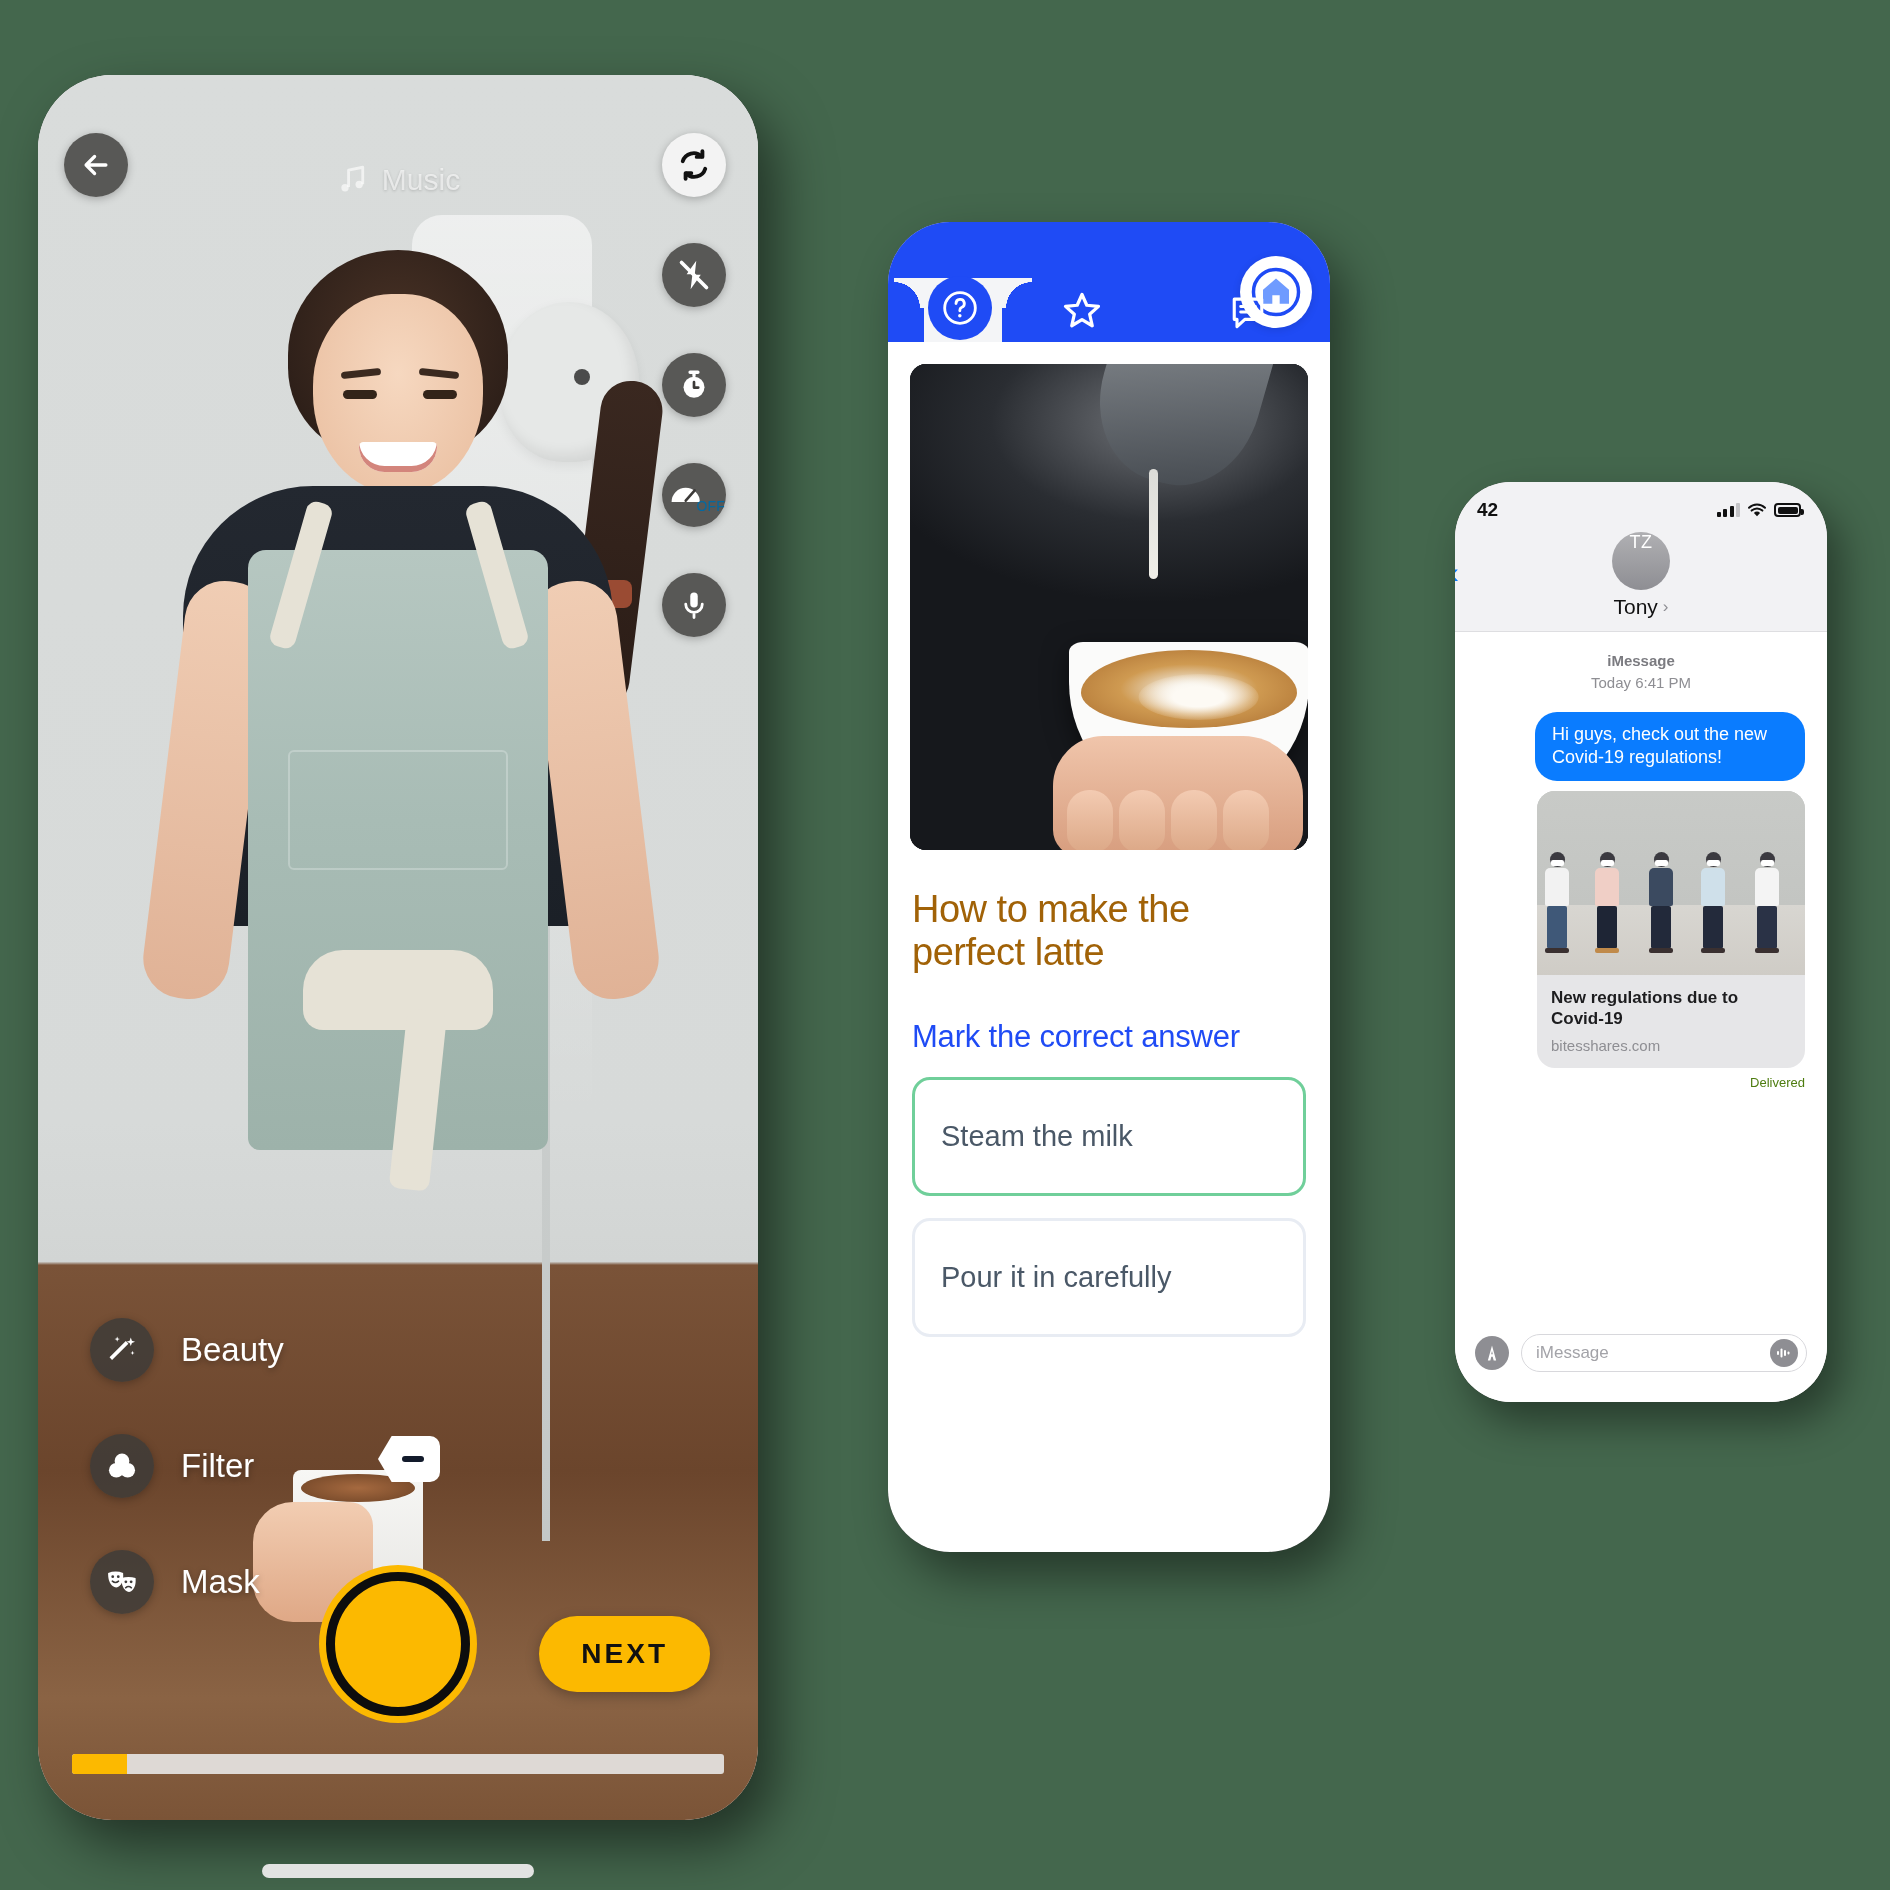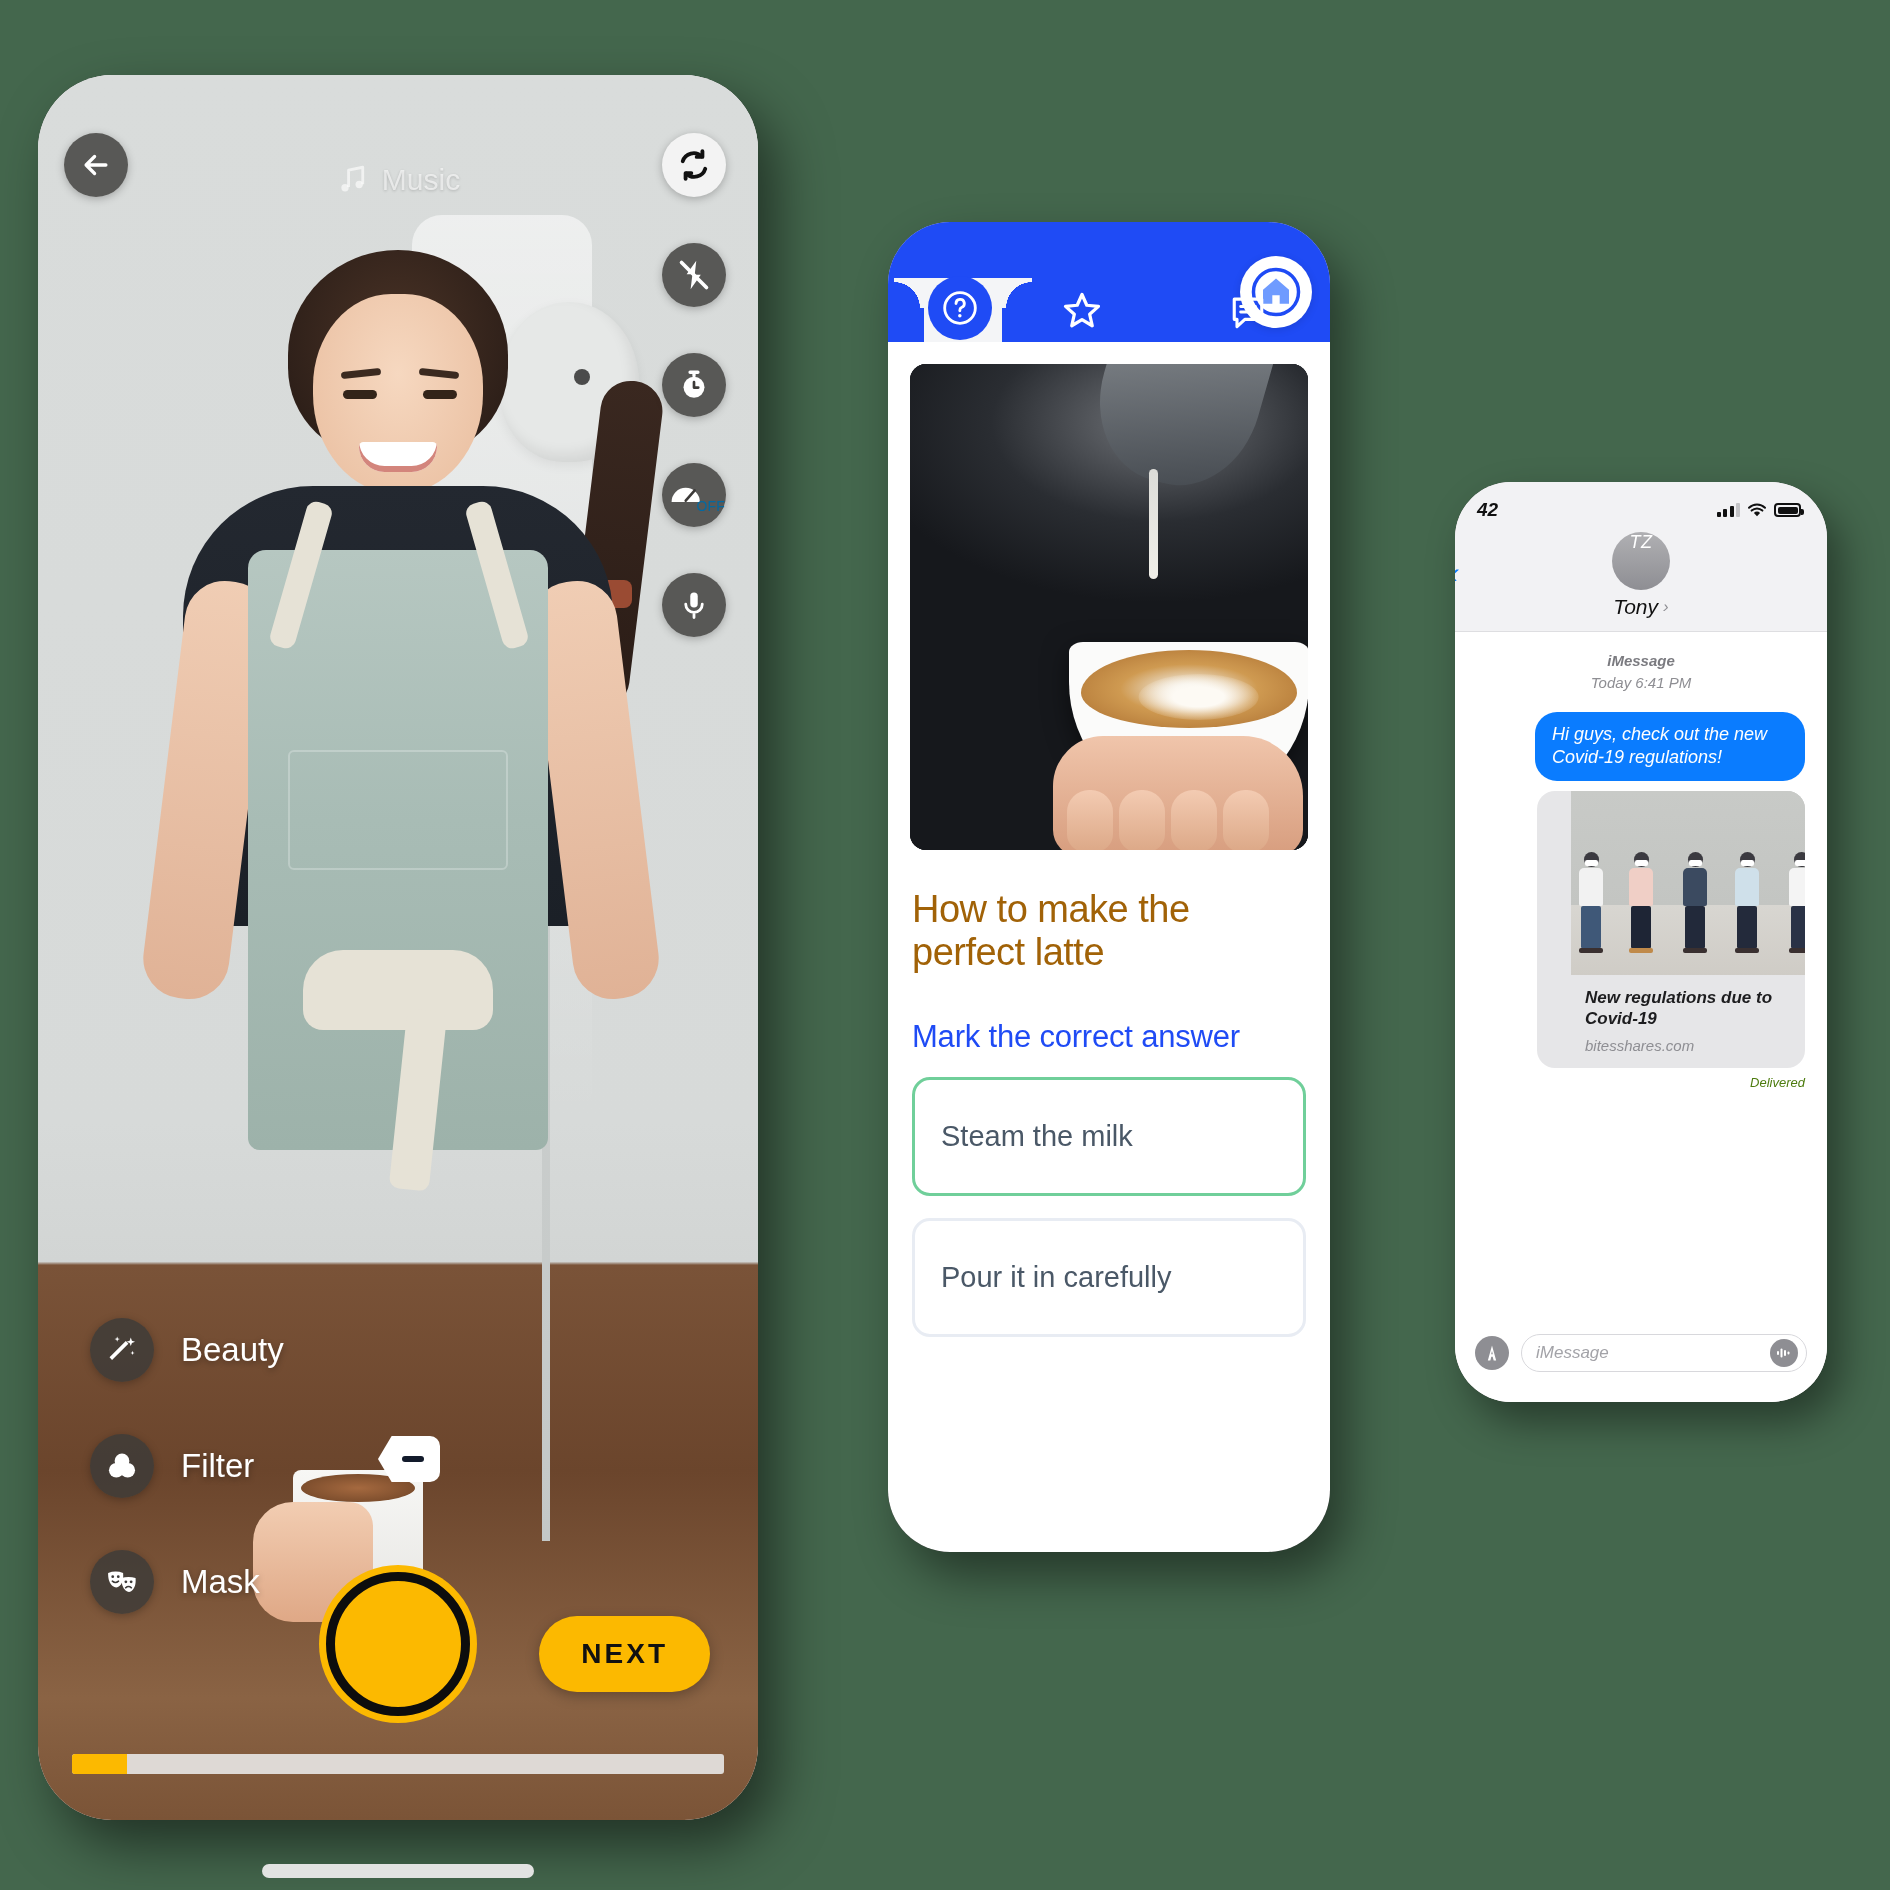--- a/index.html
+++ b/index.html
@@ -23,21 +23,20 @@
     overflow: hidden;
     background: #fff;
   }
 
   
   #phone-msg {
     left: 1455px; top: 482px;
     width: 372px; height: 920px;
     border-radius: 56px;
     box-shadow: 14px 20px 40px rgba(0,0,0,.42);
-    font-style: italic;
   }
   #phone-msg .screen { border-radius: 56px; }
   .msg-status {
     height: 46px; background: #f2f2f4;
     display: flex; align-items: center; justify-content: space-between;
     padding: 10px 26px 0 22px;
     font-size: 19px; font-weight: 700; color: #111;
   }
   .msg-status-icons { display: flex; align-items: center; gap: 7px; }
   .bars { display: flex; align-items: flex-end; gap: 2.5px; height: 14px; }
@@ -67,21 +66,21 @@
   .msg-meta { text-align: center; font-size: 15px; color: #8e8e93; line-height: 1.45; }
   .msg-meta b { color: #7b7b80; font-weight: 700; }
   .bubble-row { display: flex; justify-content: flex-end; margin-top: 18px; }
   .bubble {
     background: #0a7cff; color: #fff; border-radius: 22px;
     padding: 11px 17px; font-size: 18px; line-height: 1.32;
     max-width: 270px;
   }
   .link-card {
     margin: 10px 0 0 auto; width: 268px; background: #e6e6e8;
-    border-radius: 18px; overflow: hidden; padding-left: 34px;
+    border-radius: 18px; overflow: hidden;
   }
   .link-img { height: 184px; position: relative; background: #c9cbc8; overflow:hidden;}
   .link-img .wall { position:absolute; inset:0; background: linear-gradient(180deg,#c8cac7 0%,#c3c5c2 62%,#d8d6d1 62%,#cfccc6 100%); }
   .figure { position: absolute; bottom: 22px; }
   .figure .head { width: 15px; height: 15px; border-radius: 50%; background: #3b3a40; margin: 0 auto; position:relative;}
   .figure .mask { position:absolute; left:1px; bottom:1px; width:13px; height:6px; background:#fff; border-radius:2px;}
   .figure .torso { width: 24px; height: 38px; border-radius: 5px 5px 2px 2px; margin: 1px auto 0; }
   .figure .legs { width: 20px; height: 42px; background:#2e3b52; margin: 0 auto; border-radius: 2px 2px 1px 1px;}
   .figure .shoe { width: 24px; height: 5px; background:#3a3030; margin: 0 auto; border-radius: 2px;}
   .link-text { padding: 12px 14px 14px; }

